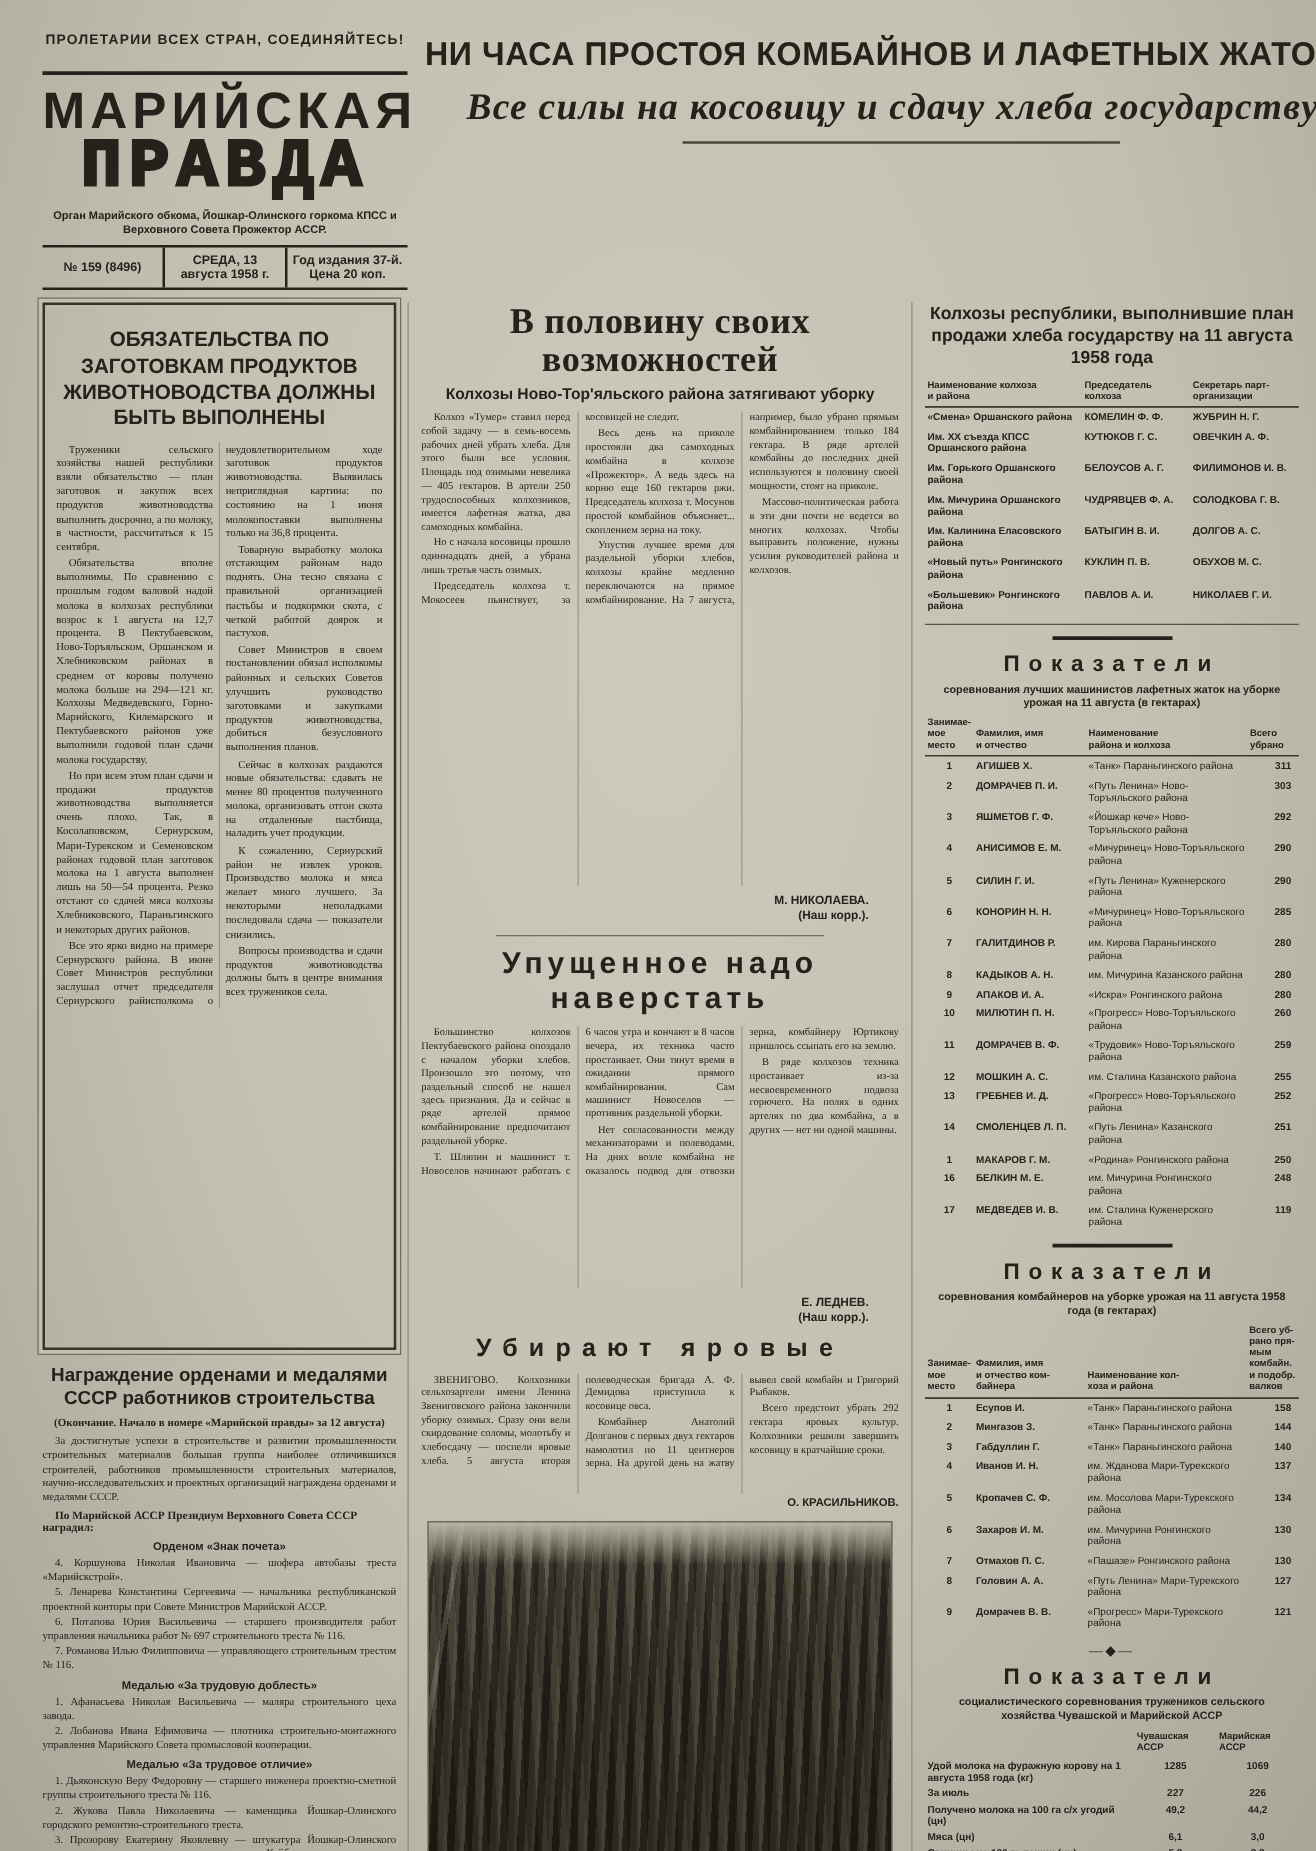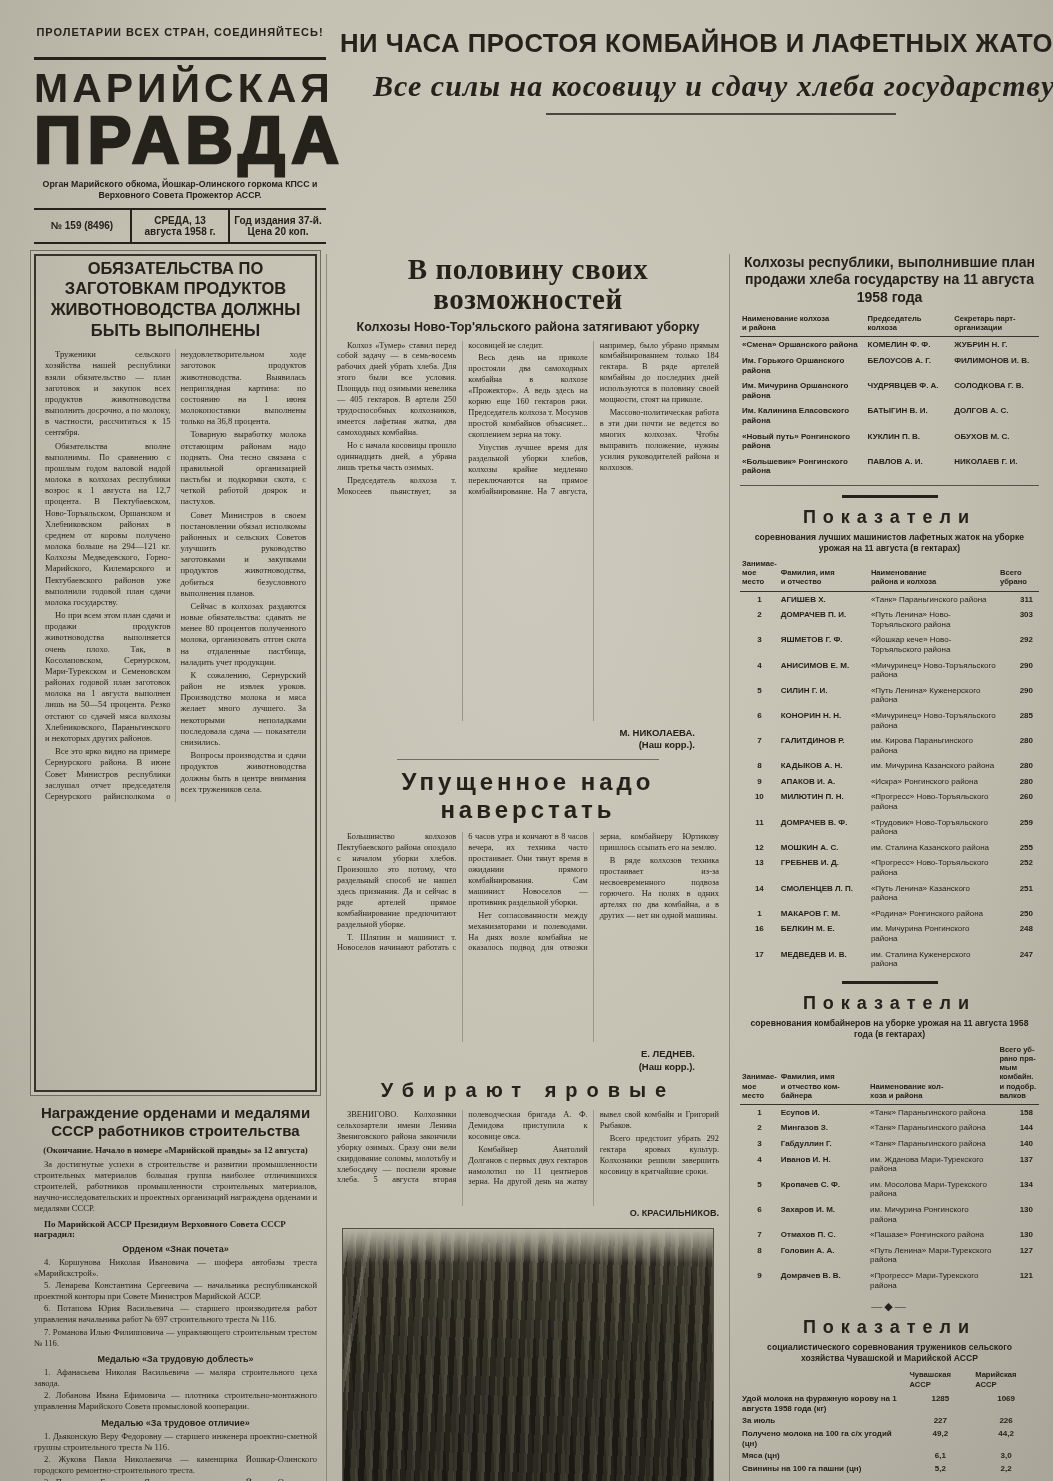--- a/index.html
+++ b/index.html
@@ -7,42 +7,42 @@
   .page{position:relative;width:1053px;height:1481px;margin:0 auto;overflow:hidden;
     background:radial-gradient(ellipse at 50% 35%, #cdc9bc 0%, #c3bfb1 55%, #a9a699 100%);
     color:#25221c;font-family:"Liberation Serif",serif;padding:26px 14px 8px 34px}
 
   
   .top-row{display:flex;align-items:flex-start}
   .masthead{width:292px;flex:0 0 292px;text-align:center}
   .slogan{font-family:"Liberation Sans",sans-serif;font-weight:bold;font-size:11px;letter-spacing:1px;
     padding-bottom:19px;border-bottom:3px solid #25221c;white-space:nowrap}
   .brand1{font-family:"Liberation Sans",sans-serif;font-weight:bold;font-size:41px;letter-spacing:4px;margin-top:8px;line-height:1}
-  .brand2{font-family:Liberation Sans, sans-serif;font-weight:bold;font-size:66px;letter-spacing:6px;line-height:.95;
+  .brand2{font-family:Liberation Mono, monospace;font-weight:bold;font-size:54px;letter-spacing:6px;line-height:.95;
     -webkit-text-stroke:2.5px #25221c}
   .organ{font-family:"Liberation Sans",sans-serif;font-weight:bold;font-size:8.8px;line-height:1.25;margin-top:7px;padding:0 6px}
   .issue-bar{display:flex;margin-top:7px;border-top:2px solid #25221c;border-bottom:2px solid #25221c;
     font-family:"Liberation Sans",sans-serif;font-weight:bold;font-size:10px}
   .issue-bar>div{padding:5px 3px;flex:1;display:flex;flex-direction:column;justify-content:center}
   .issue-bar>div+div{border-left:2px solid #25221c}
 
   .banner{flex:1;padding:2px 0 0 14px}
   .banner-headline{font-family:"Liberation Sans",sans-serif;font-weight:bold;font-size:26.5px;letter-spacing:.5px;
     white-space:nowrap;transform-origin:left;transform:scaleX(.97)}
   .banner-sub{font-size:30px;font-weight:bold;font-style:italic;margin-top:10px;text-align:center;letter-spacing:1px}
   .banner-rule{width:46%;margin:10px auto 0;border-top:2px solid #4a473e}
 
   
   .content{display:flex;margin-top:10px}
   .col-left{flex:0 0 292px;width:292px;padding-right:9px}
   .col-mid{flex:0 0 404px;width:404px;padding:0 10px;border-left:1px solid #8d897c;border-right:1px solid #8d897c}
   .col-right{flex:1;padding-left:10px}
 
   
-  .lead-box{border:2px solid #36332b;box-shadow:0 0 0 3px #c3bfb1,0 0 0 4px #6f6c60;padding:2px 9px;min-height:838px}
+  .lead-box{border:2px solid #36332b;box-shadow:0 0 0 3px #c3bfb1,0 0 0 4px #6f6c60;padding:18px 9px;min-height:838px}
   .lead-title{font-family:"Liberation Sans",sans-serif;font-weight:bold;font-size:16.5px;text-align:center;line-height:1.25;margin-bottom:9px}
   .lead-text{column-count:2;column-gap:10px;column-rule:1px solid #9a968a;font-size:8.6px;line-height:1.3;text-align:justify}
   .lead-text p,.body-cols p{text-indent:10px;margin-bottom:2px}
 
   .awards{margin-top:12px}
   .awards-title{font-family:"Liberation Sans",sans-serif;font-weight:bold;font-size:15px;text-align:center;line-height:1.2}
   .awards-note{font-size:8.8px;font-weight:bold;text-align:center;margin-top:5px}
   .awards-intro{font-size:8.6px;text-align:justify;margin-top:4px;line-height:1.3;text-indent:10px}
   .awards-leadin{font-size:9px;font-weight:bold;margin-top:4px;text-indent:10px}
   .award-heading{font-family:"Liberation Sans",sans-serif;font-weight:bold;font-size:9px;text-align:center;margin:5px 0 3px}
@@ -247,20 +247,25 @@
               </tr>
           </thead>
           <tbody>
 
               <tr>
                 <td>«Смена» Оршанского района</td>
                 <td>КОМЕЛИН Ф. Ф.</td>
                 <td>ЖУБРИН Н. Г.</td>
               </tr>
 
+              <tr>
+                <td>Им. XX съезда КПСС Оршанского района</td>
+                <td>КУТЮКОВ Г. С.</td>
+                <td>ОВЕЧКИН А. Ф.</td>
+              </tr>
 
               <tr>
                 <td>Им. Горького Оршанского района</td>
                 <td>БЕЛОУСОВ А. Г.</td>
                 <td>ФИЛИМОНОВ И. В.</td>
               </tr>
 
               <tr>
                 <td>Им. Мичурина Оршанского района</td>
                 <td>ЧУДРЯВЦЕВ Ф. А.</td>
@@ -418,21 +423,21 @@
                 <td>16</td>
                 <td>БЕЛКИН М. Е.</td>
                 <td>им. Мичурина Ронгинского района</td>
                 <td>248</td>
               </tr>
 
               <tr>
                 <td>17</td>
                 <td>МЕДВЕДЕВ И. В.</td>
                 <td>им. Сталина Куженерского района</td>
-                <td>247</td>
+                <td>119</td>
               </tr>
             </tbody>
         </table>
       </div>
 
       <div class="short-bar"></div>
 
       <div>
         <div class="ind-title">Показатели</div>
         <div class="ind-sub">соревнования комбайнеров на уборке урожая на 11 августа 1958 года (в гектарах)</div>

